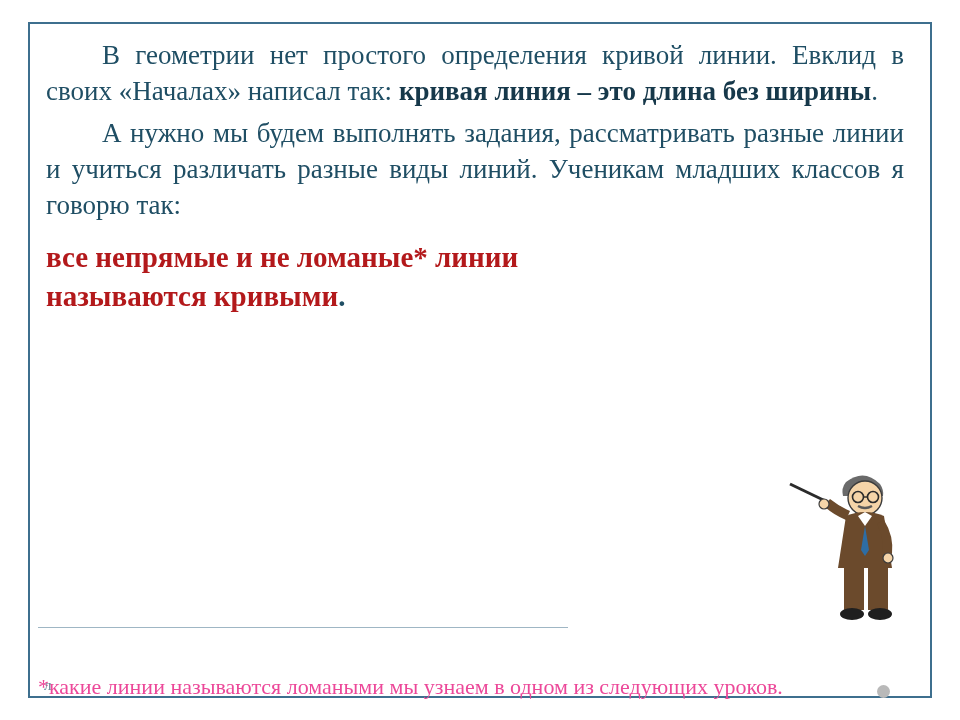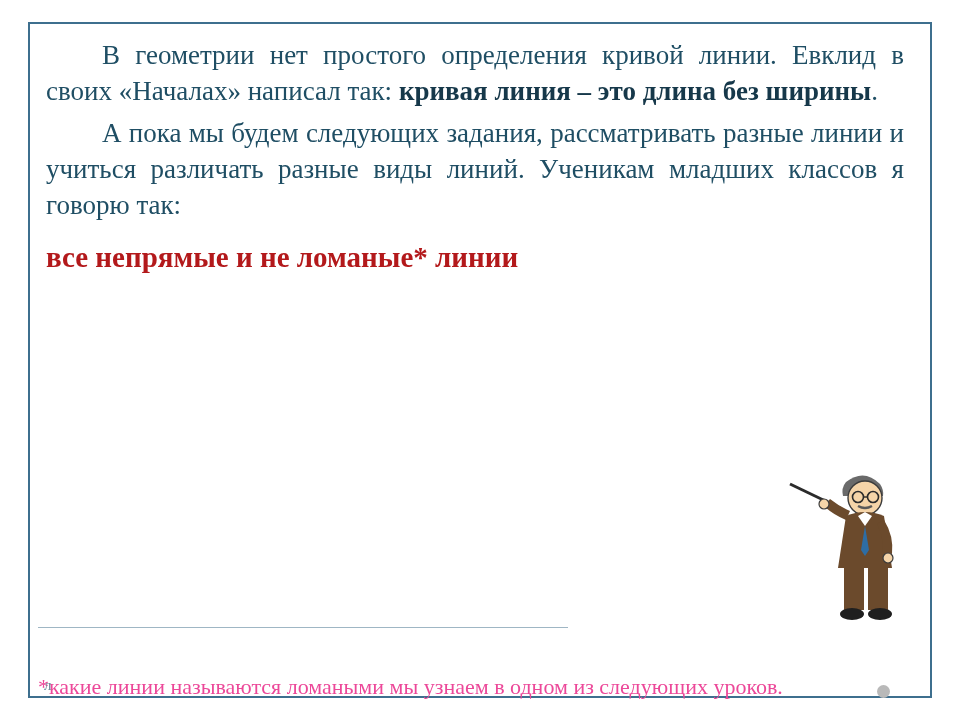--- a/index.html
+++ b/index.html
@@ -118,24 +118,25 @@
 
 <div class="slide">
 
   <div class="frame"></div>
 
   <div class="content">
 
     <p class="body-par"><span>В геометрии нет простого определения кривой линии. Евклид в своих «Началах» написал так:</span> <span class="bold-dark">кривая линия – это длина без ширины</span><span>.</span></p>
 
 
-    <p class="body-par">А пока мы будем следующих задания, рассматривать разные линии и учиться различать разные виды линий. Ученикам младших классов я говорю так:</p>
+    <p class="body-par">А нужно мы будем выполнять задания, рассматривать разные линии и учиться различать разные виды линий. Ученикам младших классов я говорю так:</p>
 
     <div class="red-block">
       <div>все непрямые и не ломаные* линии</div>
+      <div><span>называются кривыми</span><span class="dot">.</span></div>
     </div>
   </div>
 
   <div class="teacher">
     <svg width="136" height="160" viewBox="0 0 136 160" xmlns="http://www.w3.org/2000/svg">
 
       <line x1="2" y1="20" x2="52" y2="44" stroke="#2b2b2b" stroke-width="3"></line>
 
       <path d="M58 18 q18 -14 34 2 q4 6 3 12 l-40 0 q-2 -8 3 -14 z" fill="#6a6a6a"></path>
 

